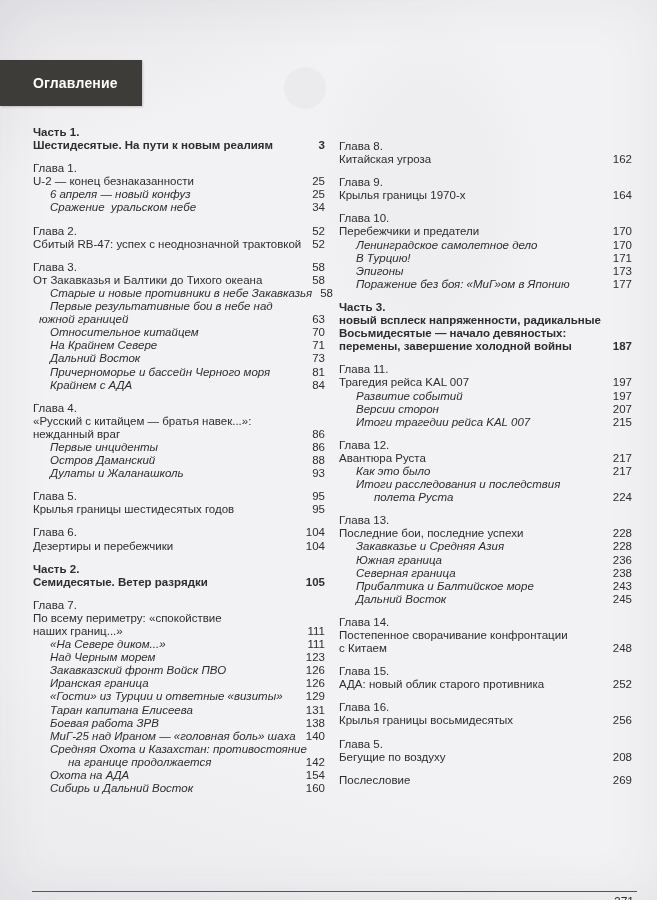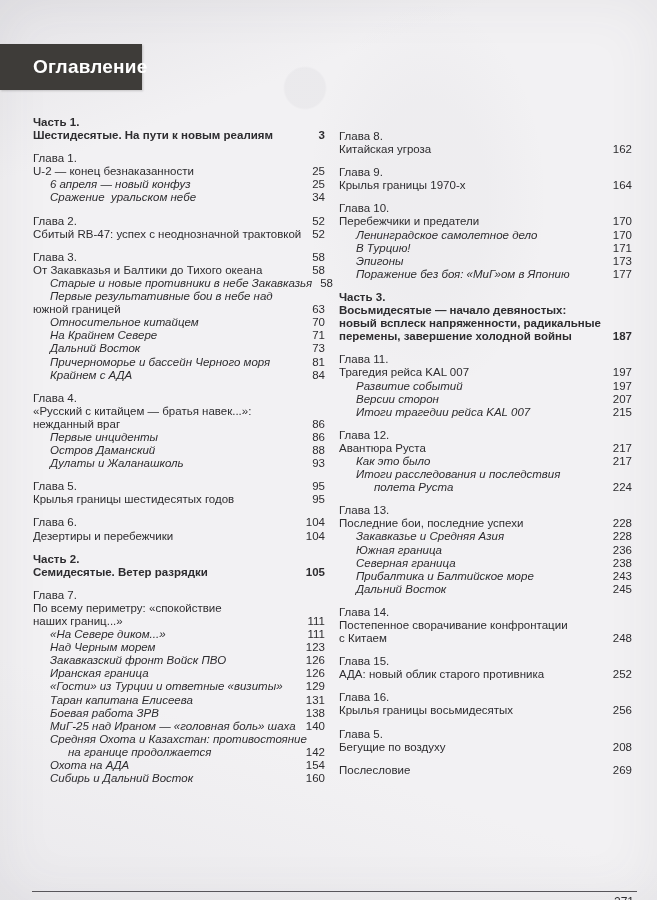--- a/index.html
+++ b/index.html
@@ -20,43 +20,43 @@
     position:relative;width:657px;height:900px;box-sizing:border-box;
     background:
       radial-gradient(circle at 305px 88px, rgba(110,110,125,.055) 0 20px, rgba(110,110,125,0) 22px),
       radial-gradient(ellipse at 65% 22%, rgba(140,140,155,.04) 0 60px, rgba(140,140,155,0) 120px),
       linear-gradient(160deg, rgba(185,183,192,.22) 0%, rgba(255,255,255,0) 16%),
       linear-gradient(18deg, rgba(196,194,203,.16) 0%, rgba(255,255,255,0) 22%),
       var(--paper);
     box-shadow:inset 0 0 55px rgba(70,68,80,.07);
   }
   .header-box{
-    position:absolute;left:0;top:44px;width:142px;height:46px;
+    position:absolute;left:0;top:60px;width:142px;height:46px;
     background:var(--header-bg);color:var(--header-text);
     display:flex;align-items:center;box-sizing:border-box;padding-left:33px;
-    font-size:19px;font-weight:700;letter-spacing:.2px;
+    font-size:14px;font-weight:700;letter-spacing:.2px;
     box-shadow:1px 1px 2px rgba(0,0,0,.18);
   }
   .columns{
-    position:absolute;left:33px;top:116px;width:599px;
+    position:absolute;left:33px;top:126px;width:599px;
     display:flex;gap:14px;
   }
   .col{width:292px;box-sizing:border-box;}
   .col.right{flex:1;margin-top:14px;text-align:right;}
   .group{margin-bottom:10px;}
   .row{
     display:flex;align-items:baseline;
     font-size:11.5px;line-height:13.1px;
     white-space:pre;
   }
   .row .t{}
   .row .p{margin-left:auto;padding-left:8px;}
   .row.part{font-weight:700;}
   .row.sub .t{font-style:italic;margin-left:17px;}
-  .row.subout .t{margin-left:0;}
+  .row.subout .t{font-style:italic;margin-left:6px;}
   .row.subin .t{font-style:italic;margin-left:35px;}
   .footer{
     position:absolute;left:32px;top:891px;width:605px;
     border-top:1.5px solid var(--rule);
   }
   .footer .num-row{
     display:flex;justify-content:flex-end;align-items:center;
     height:20px;font-size:12px;padding-right:3px;
     border-bottom:1.5px solid var(--rule);
   }
@@ -148,22 +148,22 @@
         <div class="group">
           <div class="row chapter"><span class="t">Глава 10.</span></div>
           <div class="row chapter"><span class="t">Перебежчики и предатели</span><span class="p">170</span></div>
           <div class="row sub"><span class="t">Ленинградское самолетное дело</span><span class="p">170</span></div>
           <div class="row sub"><span class="t">В Турцию!</span><span class="p">171</span></div>
           <div class="row sub"><span class="t">Эпигоны</span><span class="p">173</span></div>
           <div class="row sub"><span class="t">Поражение без боя: «МиГ»ом в Японию</span><span class="p">177</span></div>
         </div>
         <div class="group">
           <div class="row part"><span class="t">Часть 3.</span></div>
+          <div class="row part"><span class="t">новый всплеск напряженности, радикальные</span></div>
           <div class="row part"><span class="t">Восьмидесятые — начало девяностых:</span></div>
-          <div class="row part"><span class="t">новый всплеск напряженности, радикальные</span></div>
           <div class="row part"><span class="t">перемены, завершение холодной войны</span><span class="p">187</span></div>
         </div>
         <div class="group">
           <div class="row chapter"><span class="t">Глава 11.</span></div>
           <div class="row chapter"><span class="t">Трагедия рейса KAL 007</span><span class="p">197</span></div>
           <div class="row sub"><span class="t">Развитие событий</span><span class="p">197</span></div>
           <div class="row sub"><span class="t">Версии сторон</span><span class="p">207</span></div>
           <div class="row sub"><span class="t">Итоги трагедии рейса KAL 007</span><span class="p">215</span></div>
         </div>
         <div class="group">

